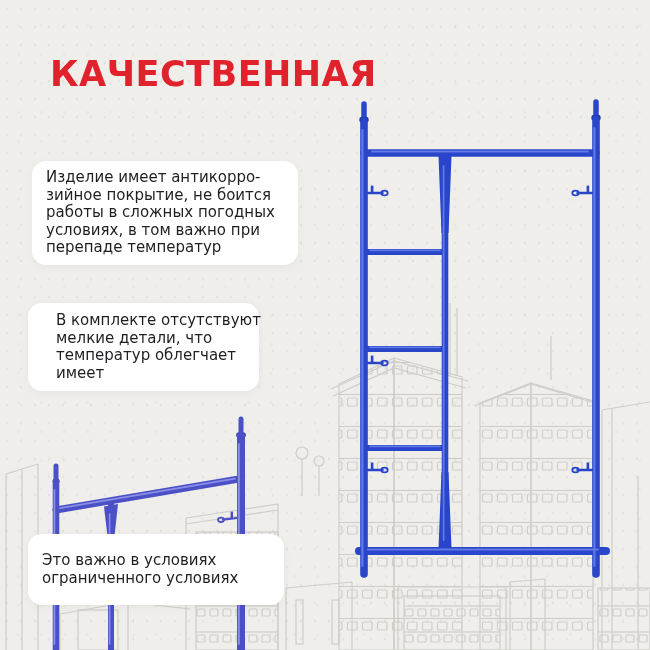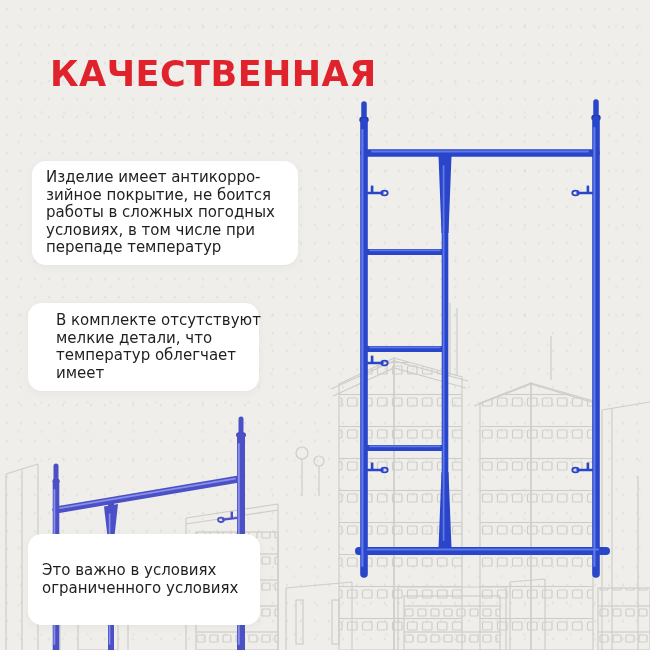--- a/index.html
+++ b/index.html
@@ -27,21 +27,21 @@
   .card{
     position:absolute;z-index:3;box-sizing:border-box;
     background:var(--card-white,#fff);border-radius:14px;
     color:var(--text-dark,#1f1f22);
     font-size:15px;line-height:17.6px;
     box-shadow:0 2px 8px rgba(60,55,45,.05);
   }
   .card .ln{display:block;white-space:nowrap;}
   .card1{left:32px;top:161px;width:266px;padding:8px 14px;}
   .card2{left:28px;top:303px;width:231px;padding:9px 28px;}
-  .card3{left:28px;top:534px;width:232px;padding:28px 14px;}
+  .card3{left:28px;top:534px;width:256px;padding:18px 14px;}
   
   .sk{fill:none;stroke:var(--skyline-gray,#cecdc9);stroke-width:1.2;}
   .edge{stroke:var(--skyline-gray,#cecdc9);stroke-width:1.2;}
   
   .tb{fill:none;stroke-linecap:round;}
   .m-base{stroke:var(--scaffold-blue,#2945c9);}
   .m-hi{stroke:var(--scaffold-blue-highlight,#6079e8);}
   .m-fill{fill:var(--scaffold-blue,#2945c9);}
   .m-dk-fill{fill:var(--scaffold-blue-dark,#1b2d9b);}
   .m-hook{fill:none;stroke:var(--scaffold-blue,#2945c9);stroke-linecap:round;}
@@ -194,21 +194,21 @@
       </g>
     </g>
   </svg>
 
   <h1 class="headline">КАЧЕСТВЕННАЯ</h1>
 
   <div class="card card1">
     <span class="ln">Изделие имеет антикорро-</span>
     <span class="ln">зийное покрытие, не боится</span>
     <span class="ln">работы в сложных погодных</span>
-    <span class="ln">условиях, в том числе при</span>
+    <span class="ln">условиях, в том важно при</span>
     <span class="ln">перепаде температур</span>
   </div>
 
   <div class="card card2">
     <span class="ln">В комплекте отсутствуют</span>
     <span class="ln">мелкие детали, что</span>
     <span class="ln">температур облегчает</span>
     <span class="ln">имеет</span>
   </div>
 

